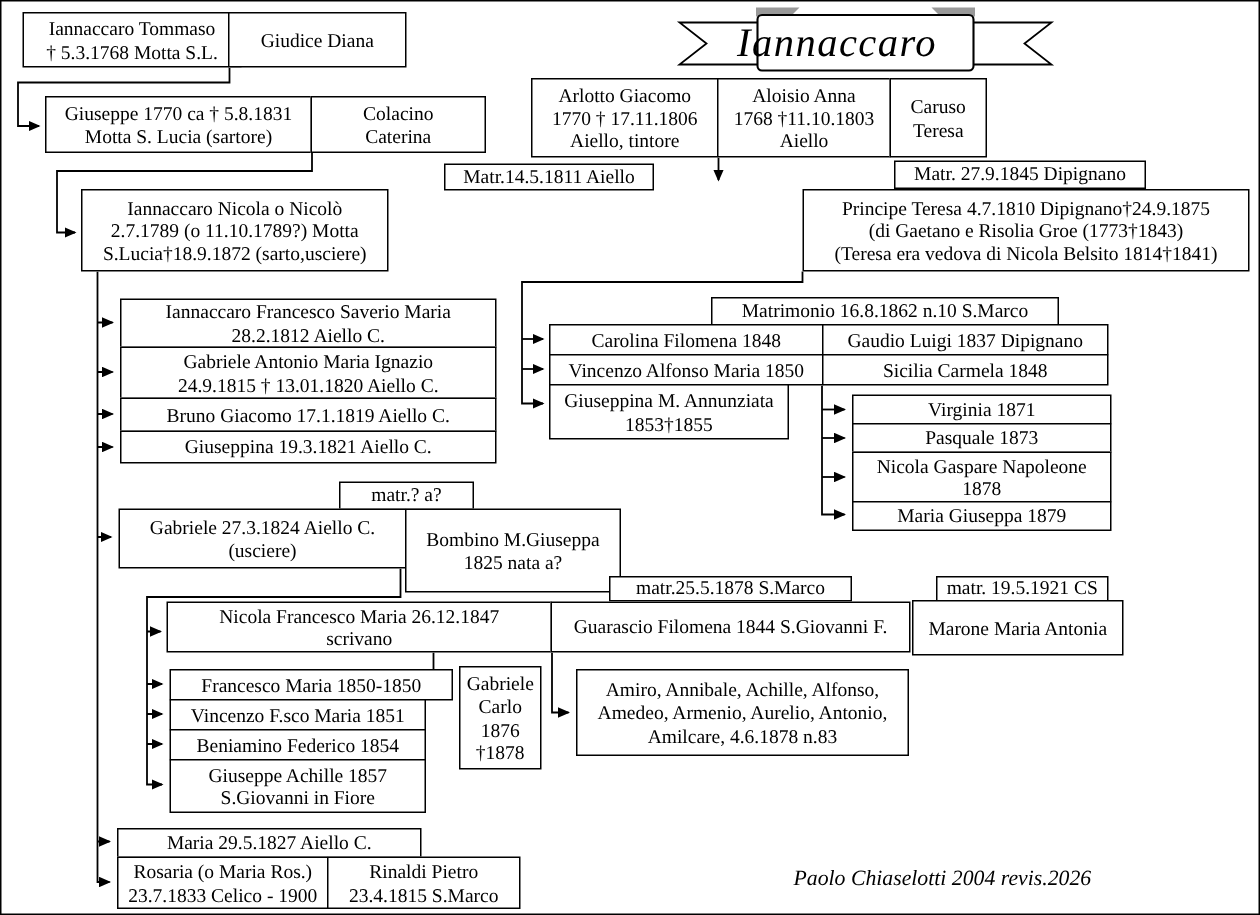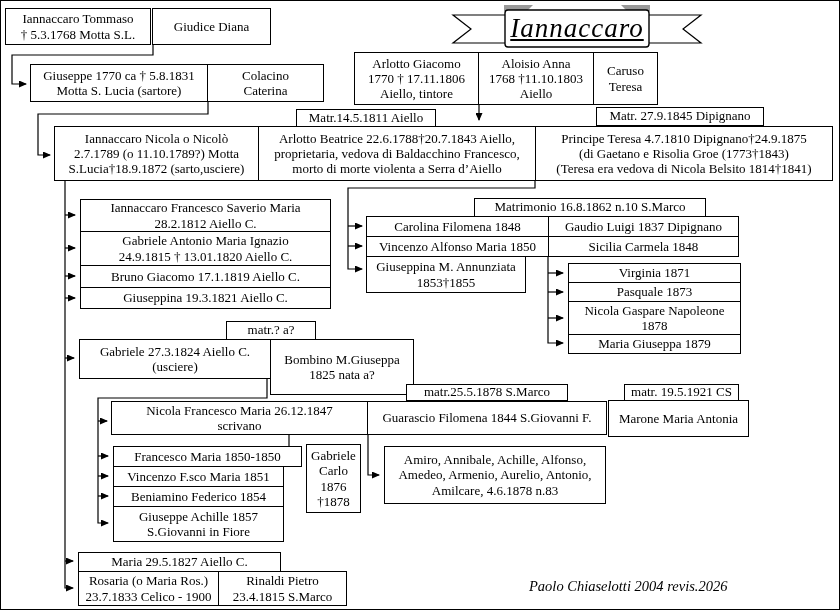--- a/index.html
+++ b/index.html
@@ -10,23 +10,23 @@
   #wires{position:absolute;left:0;top:0;z-index:0;}
   .box{
     position:absolute;z-index:1;box-sizing:border-box;
     border:1px solid #000;background:#fff;
     display:flex;align-items:center;justify-content:center;
     text-align:center;white-space:pre-line;
     font-size:13px;line-height:1.18;padding:0 2px;
   }
   .label{font-size:13px;line-height:1.1;}
   #banner-title{
-    position:absolute;z-index:2;left:504px;top:9px;width:144px;height:37px;
+    position:absolute;z-index:2;left:485px;top:9px;width:144px;height:37px;
     display:flex;align-items:center;justify-content:center;
-    font-style:italic;font-size:27px;letter-spacing:1px;text-decoration:underline;
+    font-style:italic;font-size:27px;letter-spacing:1px;
   }
   #credit{
     position:absolute;z-index:1;left:528px;top:577px;width:220px;height:18px;
     font-style:italic;font-size:14.5px;text-align:left;
   }
 </style>
 </head>
 <body>
 
 <div id="canvas">
@@ -74,21 +74,21 @@
       <path d="M97,475 H107" marker-end="url(#ah)"></path>
       <path d="M97,495 H107" marker-end="url(#ah)"></path>
 
       <path d="M288,434 V457 H300" marker-end="url(#ah)"></path>
       <path d="M367,434 V474 H378" marker-end="url(#ah)"></path>
     </g>
   </svg>
 
   <div id="banner-title">Iannaccaro</div>
 
-  <div class="box" style="left:4px;top:7px;width:146px;height:37px">Iannaccaro Tommaso
+  <div class="box" style="left:14px;top:7px;width:146px;height:37px">Iannaccaro Tommaso
 † 5.3.1768 Motta S.L.</div>
   <div class="box" style="left:151px;top:7px;width:119px;height:37px">Giudice Diana</div>
 
   <div class="box" style="left:29px;top:63px;width:178px;height:38px">Giuseppe 1770 ca † 5.8.1831
 Motta S. Lucia (sartore)</div>
   <div class="box" style="left:206px;top:63px;width:117px;height:38px">Colacino
 Caterina</div>
 
   <div class="box" style="left:353px;top:51px;width:125px;height:53px">Arlotto Giacomo
 1770 † 17.11.1806
@@ -98,23 +98,20 @@
 Aiello</div>
   <div class="box" style="left:592px;top:51px;width:65px;height:53px">Caruso
 Teresa</div>
 
   <div class="box label" style="left:295px;top:108px;width:140px;height:18px">Matr.14.5.1811 Aiello</div>
   <div class="box label" style="left:595px;top:106px;width:168px;height:19px">Matr. 27.9.1845 Dipignano</div>
 
   <div class="box" style="left:53px;top:125px;width:205px;height:55px">Iannaccaro Nicola o Nicolò
 2.7.1789 (o 11.10.1789?) Motta
 S.Lucia†18.9.1872 (sarto,usciere)</div>
-  <div class="box" style="left:257px;top:125px;width:278px;height:55px">Arlotto Beatrice 22.6.1788†20.7.1843 Aiello,
-proprietaria, vedova di Baldacchino Francesco,
-morto di morte violenta a Serra d’Aiello</div>
   <div class="box" style="left:534px;top:125px;width:298px;height:55px">Principe Teresa 4.7.1810 Dipignano†24.9.1875
 (di Gaetano e Risolia Groe (1773†1843)
 (Teresa era vedova di Nicola Belsito 1814†1841)</div>
 
   <div class="box" style="left:79px;top:198px;width:251px;height:33px">Iannaccaro Francesco Saverio Maria
 28.2.1812 Aiello C.</div>
   <div class="box" style="left:79px;top:230px;width:251px;height:35px">Gabriele Antonio Maria Ignazio
 24.9.1815 † 13.01.1820 Aiello C.</div>
   <div class="box" style="left:79px;top:264px;width:251px;height:23px">Bruno Giacomo 17.1.1819 Aiello C.</div>
   <div class="box" style="left:79px;top:286px;width:251px;height:22px">Giuseppina 19.3.1821 Aiello C.</div>

